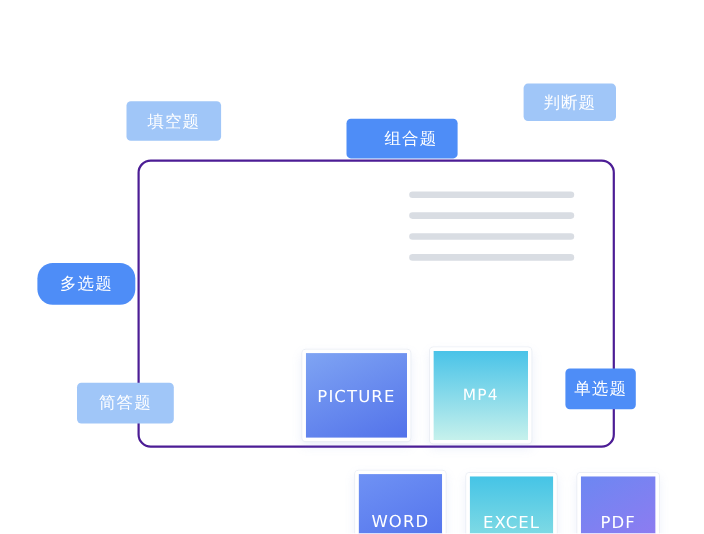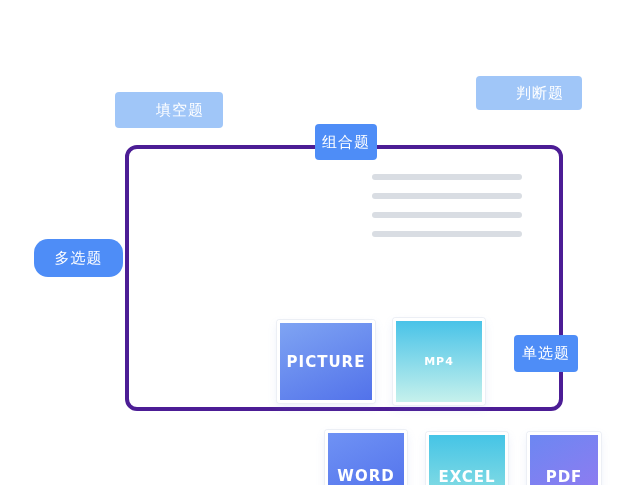--- a/index.html
+++ b/index.html
@@ -17,43 +17,42 @@
   }
 
   
   .card {
     position: absolute;
     left: 125px;
     top: 145px;
     width: 430px;
     height: 258px;
     background: #ffffff;
-    border: 4px solid #4c1d95;
+    border: 2px solid #4c1d95;
     border-radius: 12px;
-    font-weight: bold;
   }
 
   
   .badge {
     position: absolute;
     display: flex;
     align-items: center;
     justify-content: center;
     color: #ffffff;
     font-size: 15px;
     letter-spacing: 1px;
     border-radius: 4px;
     user-select: none;
   }
-  .badge.light { background: #a0c6f8; padding-left: 22px; }
+  .badge.light { background: #a0c6f8; }
   .badge.dark  { background: #4e8df7; }
 
   .badge-fill-blank     { left: 115px; top: 92px;  width: 86px; height: 36px; text-align: right; }
   .badge-true-false     { left: 476px; top: 76px;  width: 84px; height: 34px; }
-  .badge-combination    { left: 315px; top: 124px; width: 62px; height: 36px; }
+  .badge-combination    { left: 315px; top: 108px; width: 85px; height: 36px; padding-left: 16px; }
   .badge-multi-choice   { left: 34px;  top: 239px; width: 89px; height: 38px; border-radius: 14px; }
   .badge-short-answer   { left: 70px;  top: 348px; width: 88px; height: 37px; }
   .badge-single-choice  { left: 514px; top: 335px; width: 64px; height: 37px; }
 
   
   .tile {
     position: absolute;
     display: flex;
     align-items: center;
     justify-content: center;
@@ -65,21 +64,21 @@
     box-sizing: border-box;
   }
   .tile-picture {
     left: 148px; top: 171px; width: 98px; height: 83px;
     background: linear-gradient(155deg, #7fa4f3 0%, #5272ea 100%);
     font-size: 15px;
   }
   .tile-mp4 {
     left: 264px; top: 169px; width: 92px; height: 87px;
     background: linear-gradient(180deg, #49c3e8 0%, #c6f1ec 100%);
-    font-size: 11px;
+    font-size: 14px;
   }
   .tile-excel {
     left: 196px; top: 281px; width: 82px; height: 91px;
     background: linear-gradient(155deg, #6f92f4 0%, #4c6bea 100%);
     font-size: 15px;
   }
   .tile-word {
     left: 297px; top: 283px; width: 82px; height: 89px;
     background: linear-gradient(180deg, #45c4e6 0%, #9fe6e3 100%);
     font-size: 15px;
@@ -136,15 +135,16 @@
     <div class="line"></div>
     <div class="line"></div>
     <div class="line"></div>
     <div class="line"></div>
   </div>
 
   <div class="badge light badge-fill-blank">填空题</div>
   <div class="badge light badge-true-false">判断题</div>
   <div class="badge dark badge-combination">组合题</div>
   <div class="badge dark badge-multi-choice">多选题</div>
+  <div class="badge light badge-short-answer">简答题</div>
   <div class="badge dark badge-single-choice">单选题</div>
 
 </div>
 
 </body></html>

